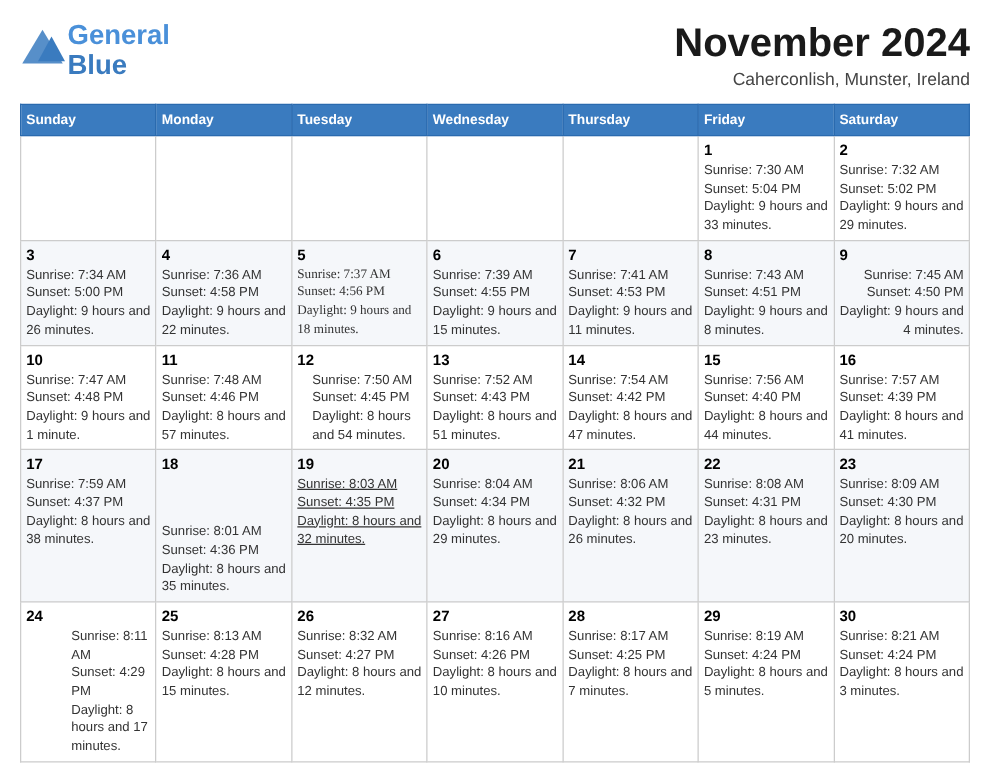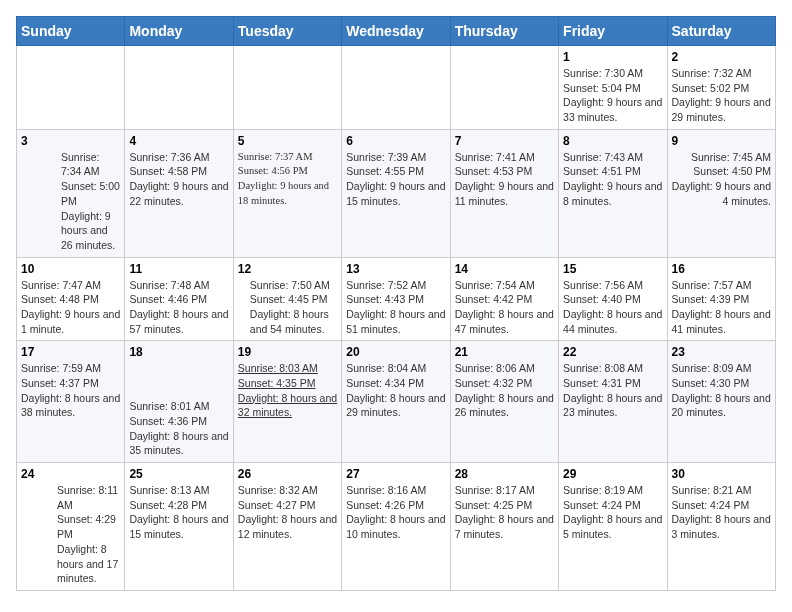--- a/index.html
+++ b/index.html
@@ -54,21 +54,21 @@
       width: 100%;
       border-collapse: collapse;
       font-size: 11px;
     }
     .calendar th {
       background: #3a7bbf;
       color: #fff;
       font-weight: bold;
       padding: 6px 4px;
       text-align: left;
-      font-size: 14px;
+      font-size: 11px;
       border: 1px solid #2a6aae;
     }
     .calendar td {
       border: 1px solid #ccc;
       vertical-align: top;
       padding: 4px;
       width: calc(100% / 7);
       min-height: 80px;
       background: #fff;
     }
@@ -86,20 +86,36 @@
       line-height: 1.4;
     }
     .empty-cell {
       background: #fff !important;
     }
   </style>
 </head>
 <body>
 
 <div class="page">
+  <div class="header">
+    <div class="logo">
+      <svg class="logo-icon" viewBox="0 0 40 40">
+        <polygon points="20,2 38,32 2,32" fill="#3a7bbf" opacity="0.85"></polygon>
+        <polygon points="28,8 40,30 16,30" fill="#3a7bbf"></polygon>
+      </svg>
+      <div class="logo-text">
+        <div><span>General</span></div>
+        <div><span style="color:#3a7bbf">Blue</span></div>
+      </div>
+    </div>
+    <div class="title-block">
+      <div class="month-title">November 2024</div>
+      <div class="subtitle">Caherconlish, Munster, Ireland</div>
+    </div>
+  </div>
 
   <table class="calendar">
     <thead>
       <tr>
       <th>Sunday</th>
           <th>Monday</th>
           <th>Tuesday</th>
           <th>Wednesday</th>
           <th>Thursday</th>
           <th>Friday</th>
@@ -122,21 +138,21 @@
           <td>
             <div class="day-number">2</div>
             <div class="day-info" style="white-space: pre-line;">Sunrise: 7:32 AM
 Sunset: 5:02 PM
 Daylight: 9 hours and 29 minutes.</div>
           </td>
         </tr>
         <tr>
           <td>
             <div class="day-number">3</div>
-            <div class="day-info" style="white-space: pre-line; margin-left: 40px;">Sunrise: 7:34 AM
+            <div class="day-info" style="white-space: pre-line;">Sunrise: 7:34 AM
 Sunset: 5:00 PM
 Daylight: 9 hours and 26 minutes.</div>
           </td>
           <td>
             <div class="day-number">4</div>
             <div class="day-info" style="white-space: pre-line;">Sunrise: 7:36 AM
 Sunset: 4:58 PM
 Daylight: 9 hours and 22 minutes.</div>
           </td>
           <td>

